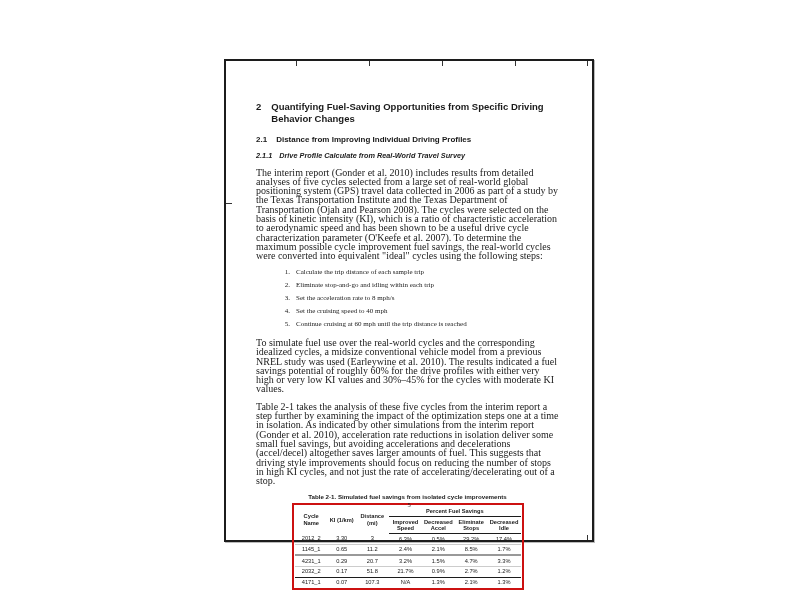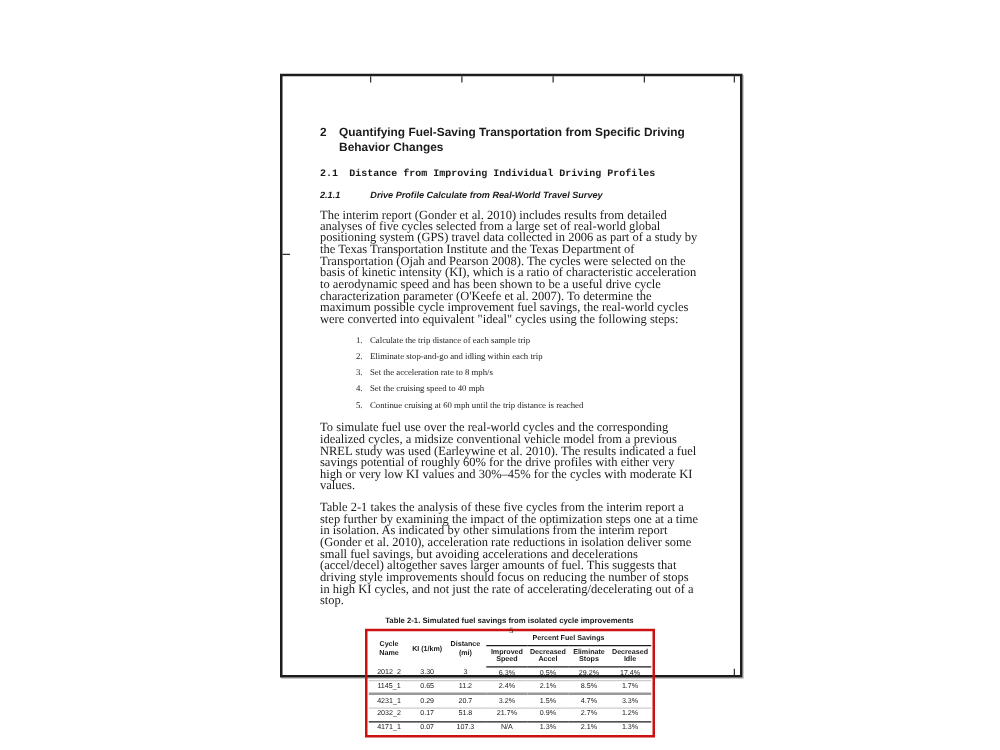--- a/index.html
+++ b/index.html
@@ -17,23 +17,23 @@
   }
 
   .tick-top { position: absolute; top: 0; width: 1px; height: 5px; background: #333333; }
   .tick-left { position: absolute; left: 0; width: 6px; height: 1px; background: #333333; }
   .tick-bottom { position: absolute; bottom: 0; width: 1px; height: 5px; background: #333333; }
 
   .content { position: absolute; left: 30px; top: 40px; width: 303px; }
 
   .h2 { display: flex; gap: 10px; font-family: "Liberation Sans", sans-serif;
         font-weight: bold; font-size: 9.5px; line-height: 11.5px; margin-bottom: 11px; }
-  .h21 { display: flex; gap: 9px; font-family: Liberation Mono, monospace;
+  .h21 { display: flex; gap: 9px; font-family: Liberation Sans, sans-serif;
         font-weight: bold; font-size: 8px; line-height: 9px; margin-bottom: 8px; }
-  .h211 { display: flex; gap: 24px; font-family: "Liberation Sans", sans-serif;
+  .h211 { display: flex; gap: 7px; font-family: "Liberation Sans", sans-serif;
         font-weight: bold; font-style: italic; font-size: 7.3px; line-height: 8.5px; margin-bottom: 7px; }
 
   .para { font-size: 10px; line-height: 9.3px; text-align: left; margin-bottom: 8px; }
 
   .steps { margin: 0 0 9px 26px; }
   .step { display: flex; gap: 6px; font-size: 7px; line-height: 9.3px; margin-bottom: 3.5px; }
   .step-num { width: 8px; text-align: right; flex: none; }
 
   .tbl-caption { font-family: "Liberation Sans", sans-serif; font-weight: bold;
         font-size: 6.2px; text-align: center; margin: 4px 0 3px 0; }
@@ -62,21 +62,21 @@
     <div class="tick-top" style="left:216px"></div>
     <div class="tick-top" style="left:289px"></div>
     <div class="tick-top" style="left:361px"></div>
     <div class="tick-left" style="top:142px"></div>
     <div class="tick-bottom" style="left:361px"></div>
 
     <div class="content">
 
       <div class="h2">
         <span>2</span>
-        <span>Quantifying Fuel-Saving Transportation from Specific Driving Behavior Changes</span>
+        <span>Quantifying Fuel-Saving Opportunities from Specific Driving Behavior Changes</span>
       </div>
 
       <div class="h21">
         <span>2.1</span>
         <span>Distance from Improving Individual Driving Profiles</span>
       </div>
 
       <div class="h211">
         <span>2.1.1</span>
         <span>Drive Profile Calculate from Real-World Travel Survey</span>

